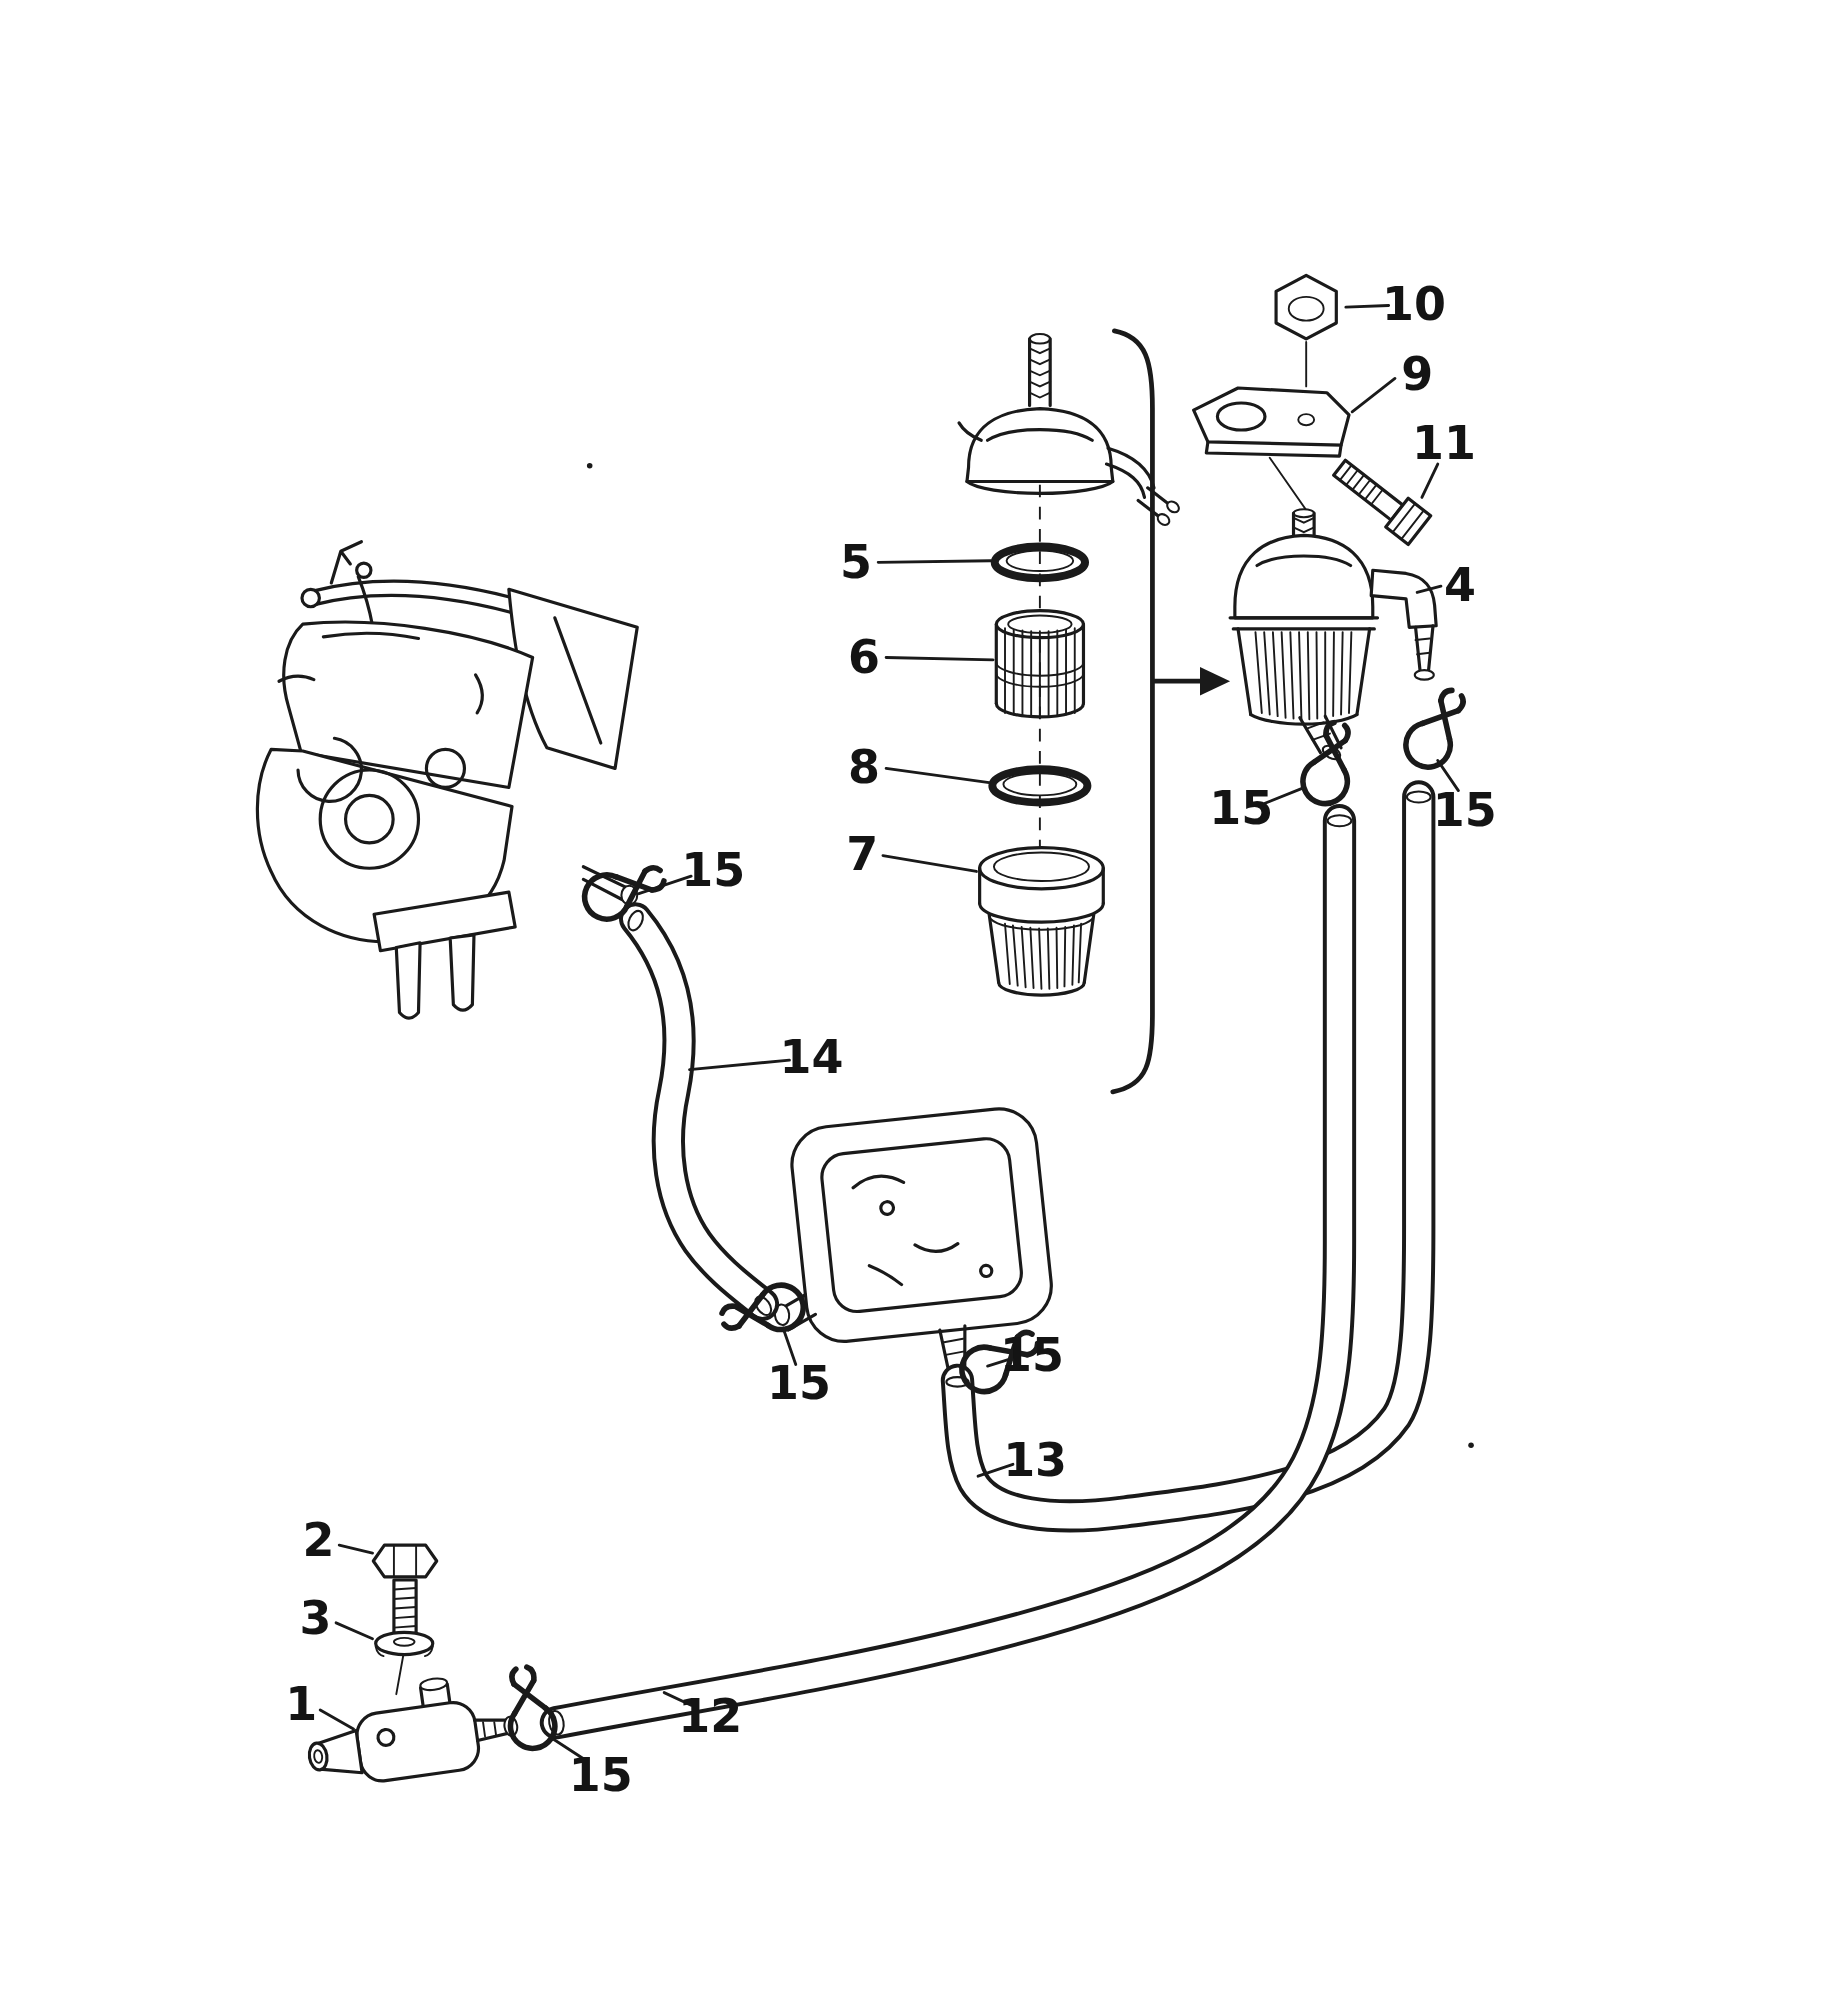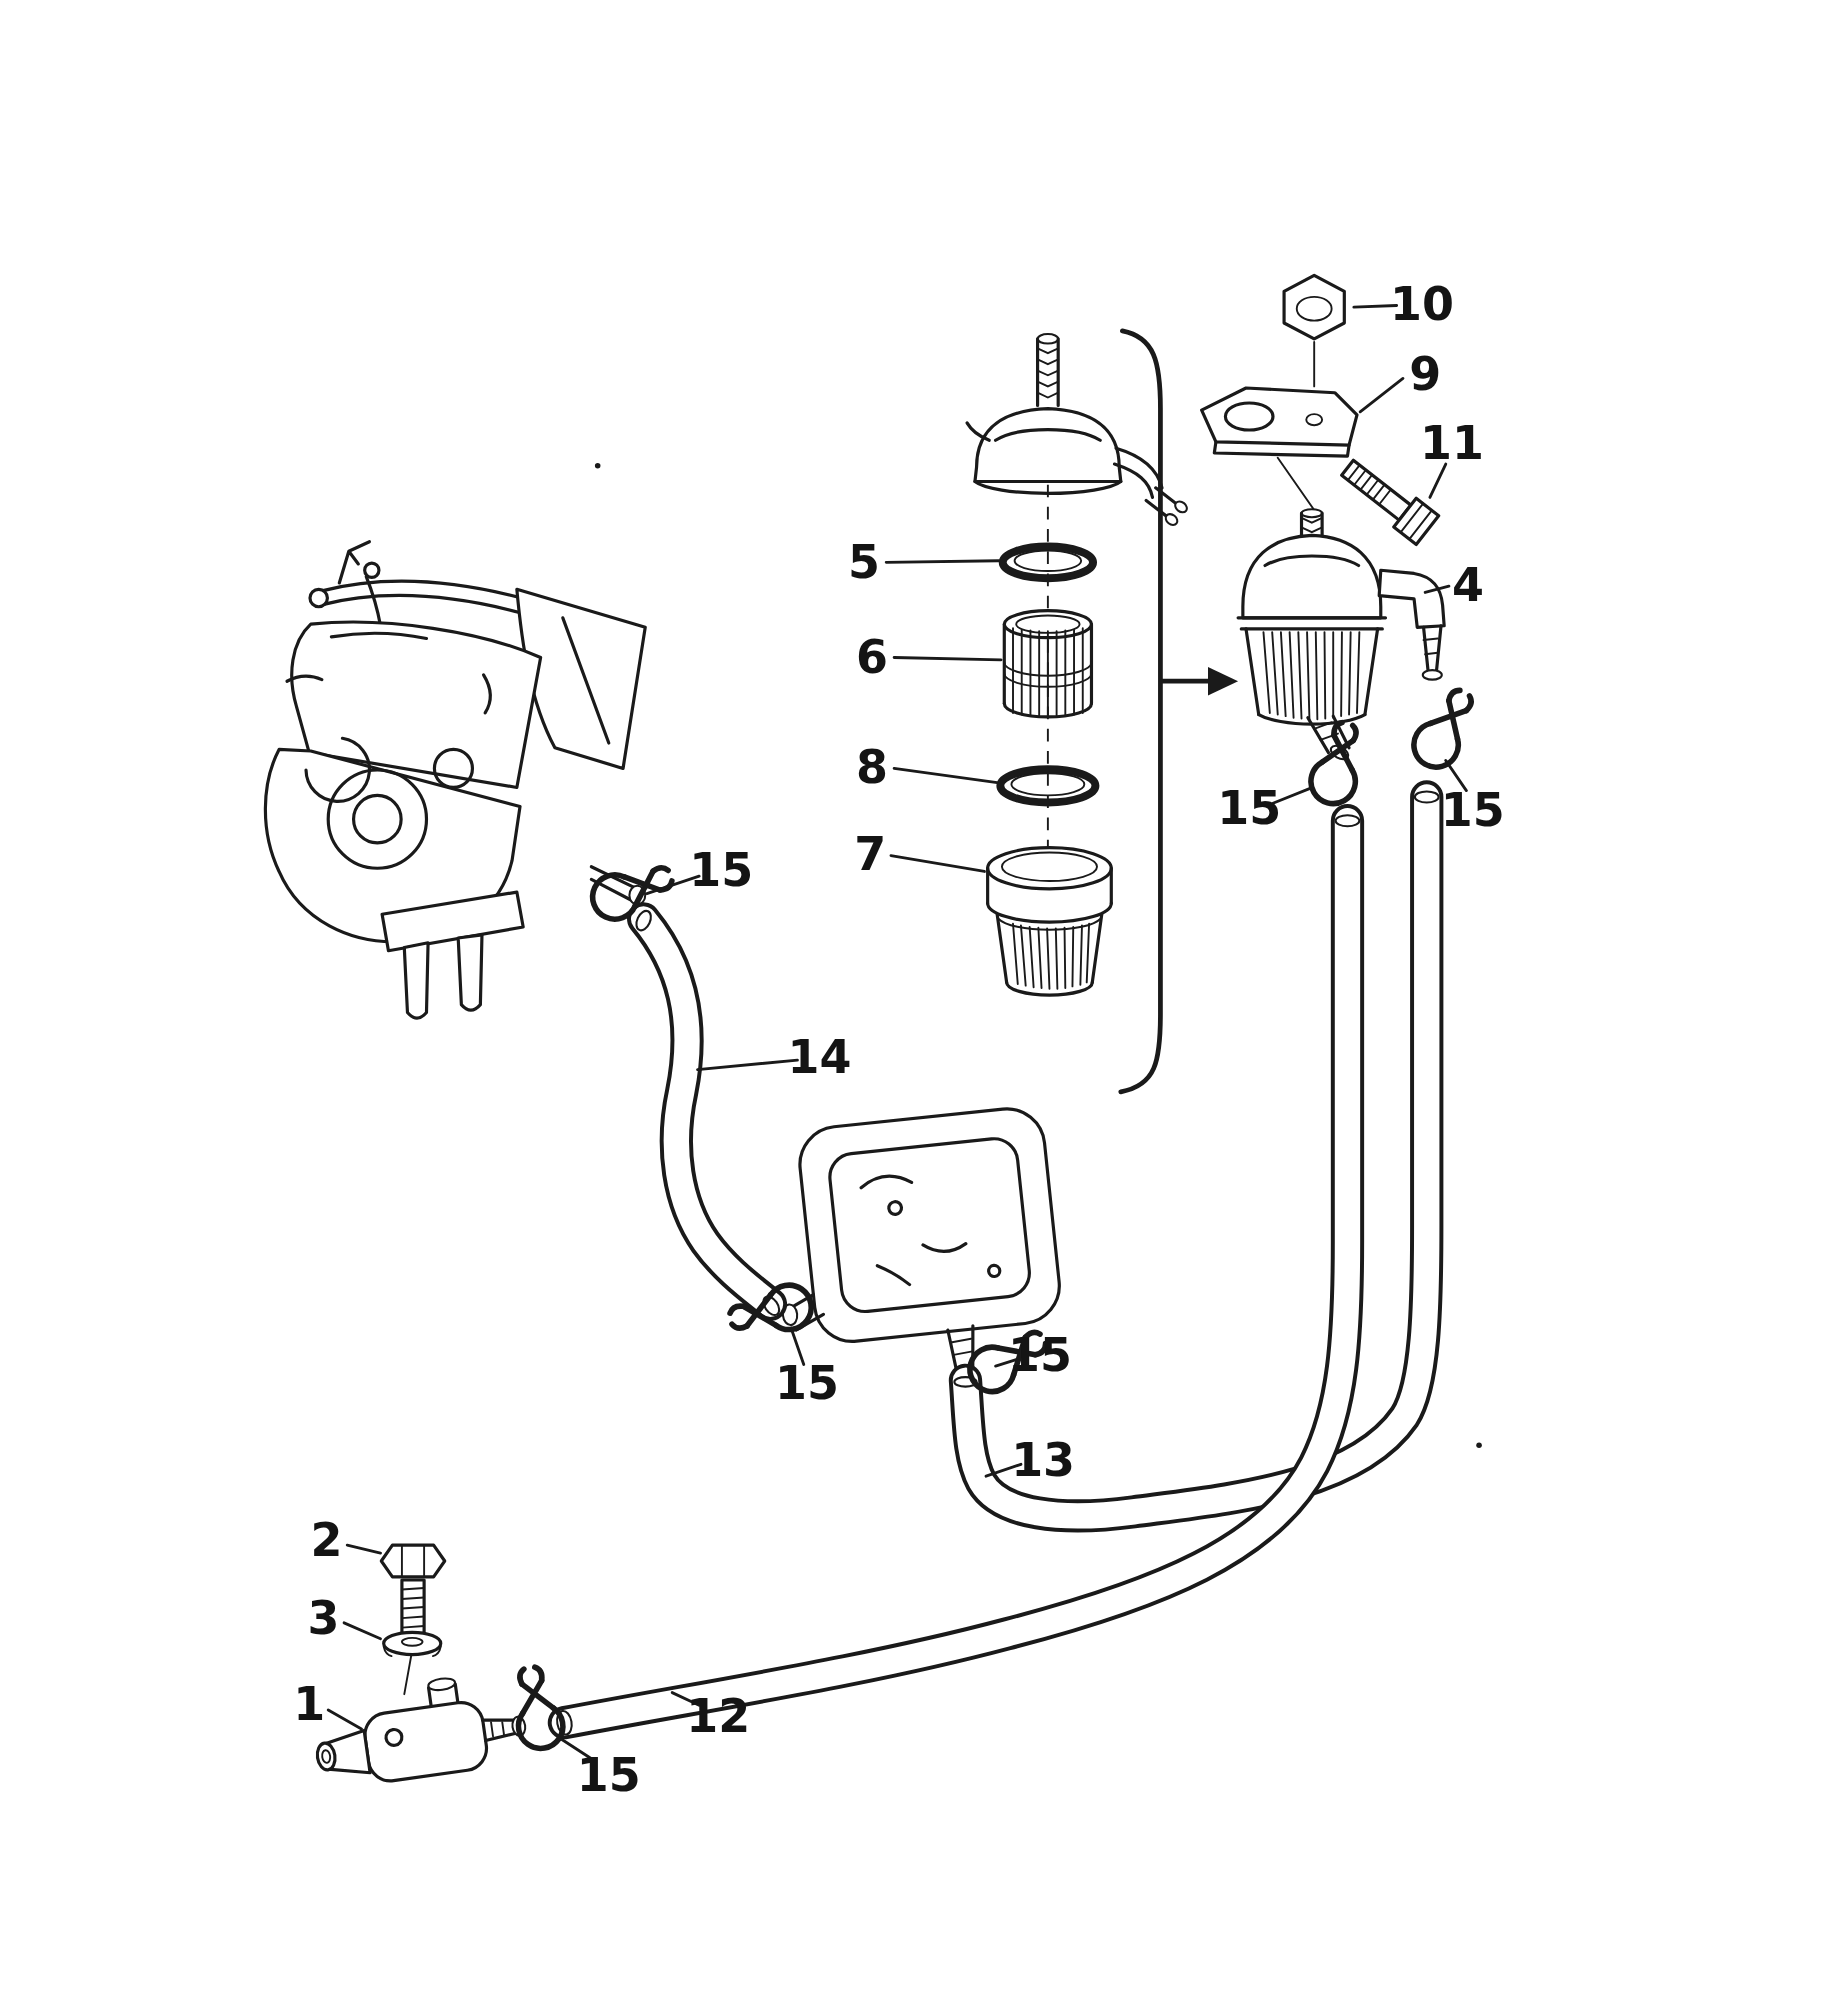--- a/index.html
+++ b/index.html
@@ -1,16 +1,16 @@
 <!DOCTYPE html>
 <html style="font-size:13.6px"><head>
 <meta charset="utf-8">
 <style>
   html,body { margin:0; padding:0; background:#ffffff; }
-  .page { position:relative; width:1712px; height:1991px; background:#ffffff; overflow:hidden;padding-left:8px; }
+  .page { position:relative; width:1712px; height:1991px; background:#ffffff; overflow:hidden; }
   svg { display:block; width:100%; height:100%; }
 
   .ln   { fill:none; stroke:#1a1a1a; stroke-width:4; stroke-linecap:round; stroke-linejoin:round; }
   .thin { fill:none; stroke:#1a1a1a; stroke-width:2.4; stroke-linecap:round; }
   .thick{ fill:none; stroke:#1a1a1a; stroke-width:6; stroke-linecap:round; }
   .w    { fill:#ffffff; stroke:#1a1a1a; stroke-width:4; stroke-linejoin:round; }
   .wthin{ fill:#ffffff; stroke:#1a1a1a; stroke-width:2.6; }
   .ring { fill:none; stroke:#1a1a1a; stroke-width:10; }
   .dash { fill:none; stroke:#1a1a1a; stroke-width:2.4; stroke-dasharray:16 12; }
 

